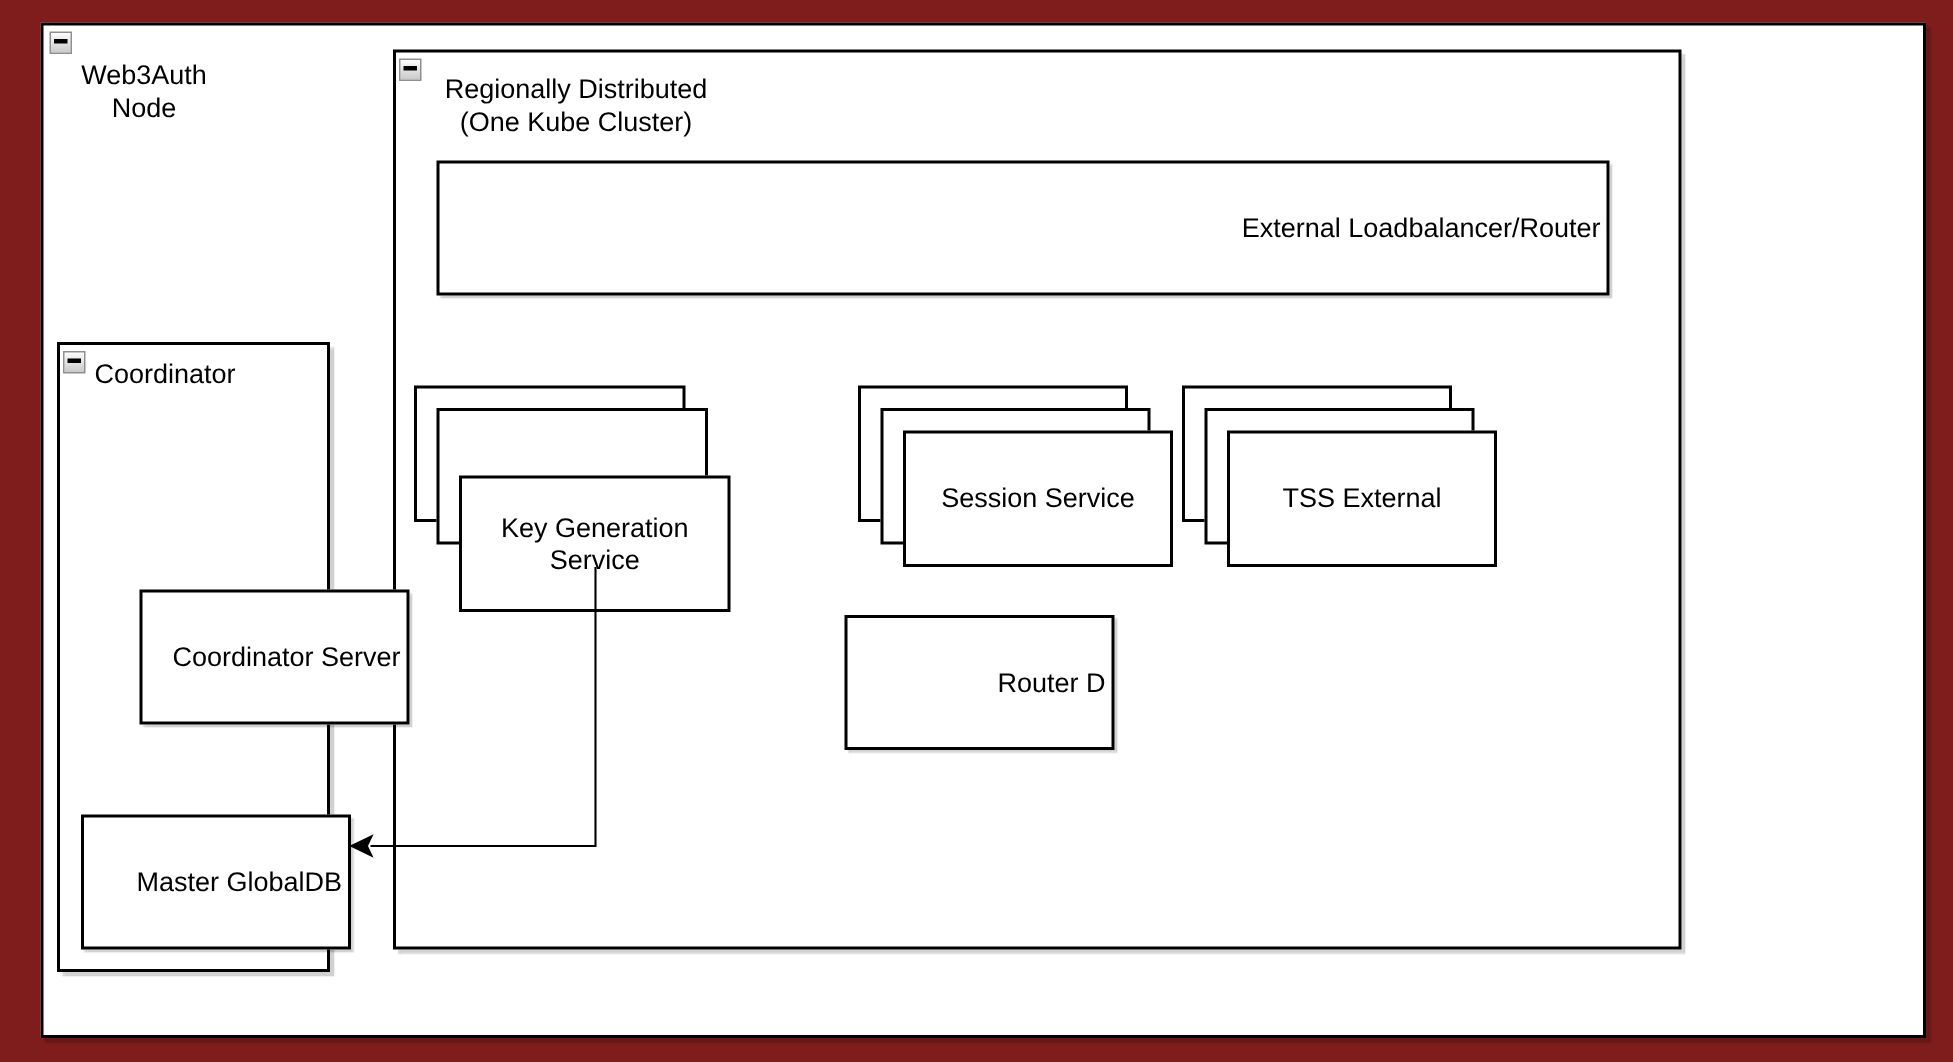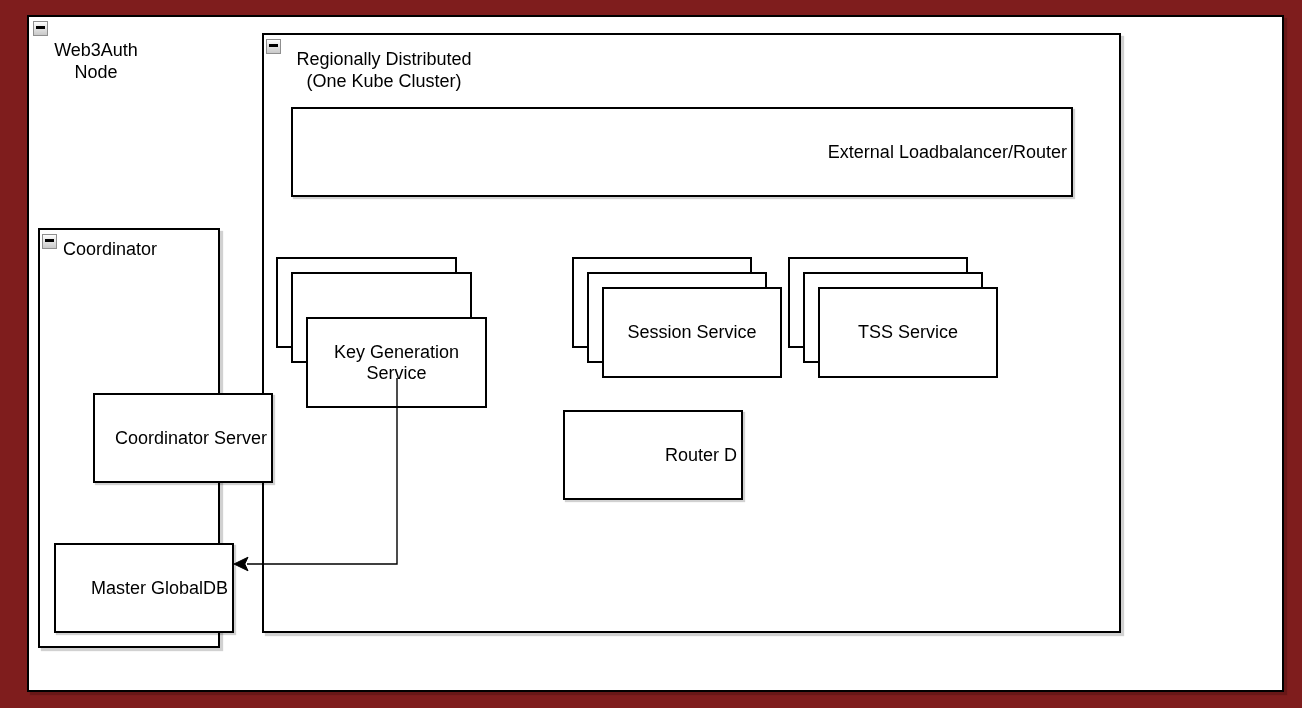--- a/index.html
+++ b/index.html
@@ -121,21 +121,21 @@
         <div class="stack-box" style="left:15px; top:15px; width:180px; height:91px;"></div>
         <div class="stack-box stack-front" style="left:30px; top:30px; width:180px; height:91px;">
           <span class="box-label">Session Service</span>
         </div>
       </div>
 
       <div class="stack" style="left:524px; top:222px; width:212px; height:122px;">
         <div class="stack-box" style="left:0px; top:0px; width:180px; height:91px;"></div>
         <div class="stack-box" style="left:15px; top:15px; width:180px; height:91px;"></div>
         <div class="stack-box stack-front" style="left:30px; top:30px; width:180px; height:91px;">
-          <span class="box-label">TSS Service</span>
+          <span class="box-label">TSS External</span>
         </div>
       </div>
 
       <div class="box shadow" style="left:299px; top:375px; width:180px; height:90px;">
         <span class="box-label">Router D</span>
       </div>
 
 
     </div>
 

